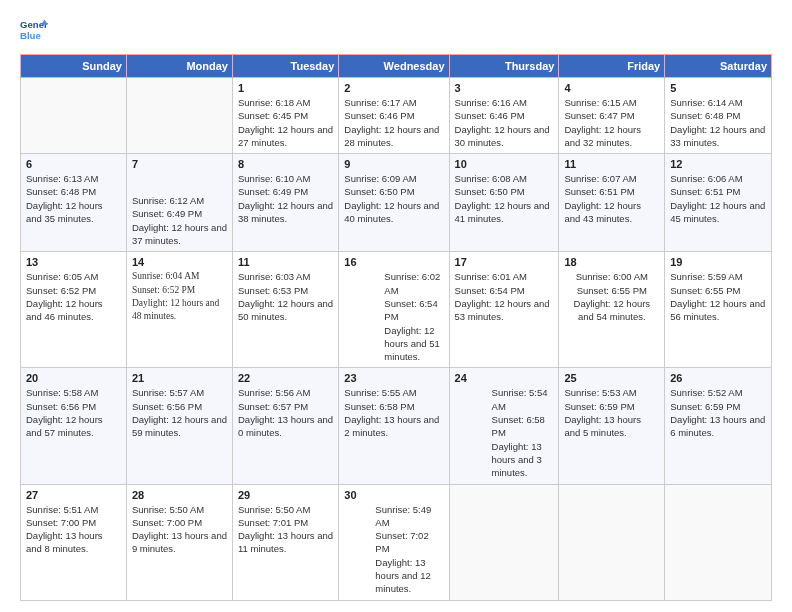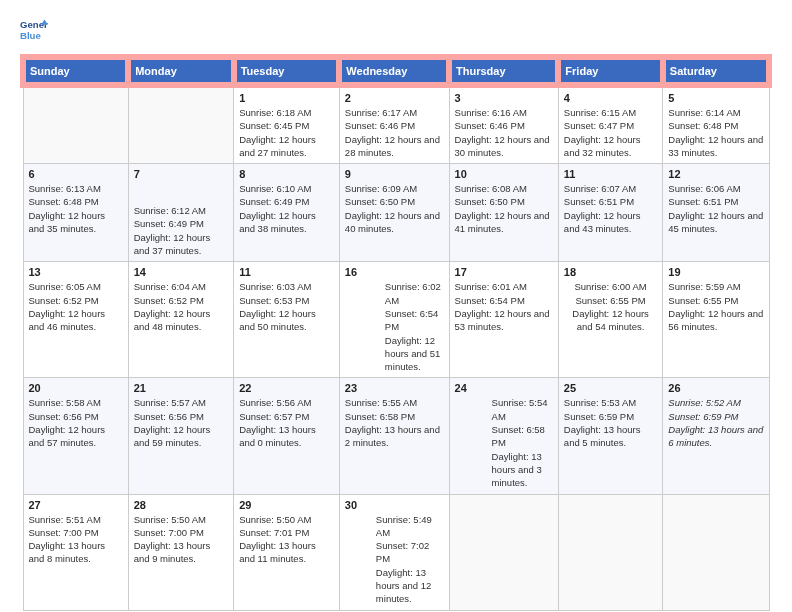--- a/index.html
+++ b/index.html
@@ -45,24 +45,24 @@
     }
     .calendar {
       width: 100%;
       border-collapse: collapse;
       font-size: 10px;
     }
     .calendar th {
       background: #3a6abf;
       color: #fff;
       padding: 5px 4px;
-      text-align: left;
+      text-align: right;
       font-size: 11px;
       font-weight: bold;
-      border: 6px solid #fca5a5;
+      border: 1px solid #fca5a5;
     }
     .calendar td {
       border: 1px solid #ccc;
       vertical-align: top;
       padding: 4px 5px;
       width: 113px;
       min-height: 70px;
       height: 75px;
       background: #fff;
     }
@@ -196,21 +196,21 @@
         </tr>
         <tr>
           <td>
             <span class="day-num">13</span>
             <div class="day-info" style="white-space: pre-line;">Sunrise: 6:05 AM
 Sunset: 6:52 PM
 Daylight: 12 hours and 46 minutes.</div>
           </td>
           <td>
             <span class="day-num">14</span>
-            <div class="day-info" style="white-space: pre-line;">Sunrise: 6:04 AM
+            <div class="day-info" style="white-space: pre-line; font-family: Liberation Serif, serif;">Sunrise: 6:04 AM
 Sunset: 6:52 PM
 Daylight: 12 hours and 48 minutes.</div>
           </td>
           <td>
             <span class="day-num">11</span>
             <div class="day-info" style="white-space: pre-line;">Sunrise: 6:03 AM
 Sunset: 6:53 PM
 Daylight: 12 hours and 50 minutes.</div>
           </td>
           <td>
@@ -270,21 +270,21 @@
 Daylight: 13 hours and 3 minutes.</div>
           </td>
           <td>
             <span class="day-num">25</span>
             <div class="day-info" style="white-space: pre-line;">Sunrise: 5:53 AM
 Sunset: 6:59 PM
 Daylight: 13 hours and 5 minutes.</div>
           </td>
           <td>
             <span class="day-num">26</span>
-            <div class="day-info" style="white-space: pre-line; font-style: italic;">Sunrise: 5:52 AM
+            <div class="day-info" style="white-space: pre-line;">Sunrise: 5:52 AM
 Sunset: 6:59 PM
 Daylight: 13 hours and 6 minutes.</div>
           </td>
         </tr>
         <tr>
           <td>
             <span class="day-num">27</span>
             <div class="day-info" style="white-space: pre-line;">Sunrise: 5:51 AM
 Sunset: 7:00 PM
 Daylight: 13 hours and 8 minutes.</div>

